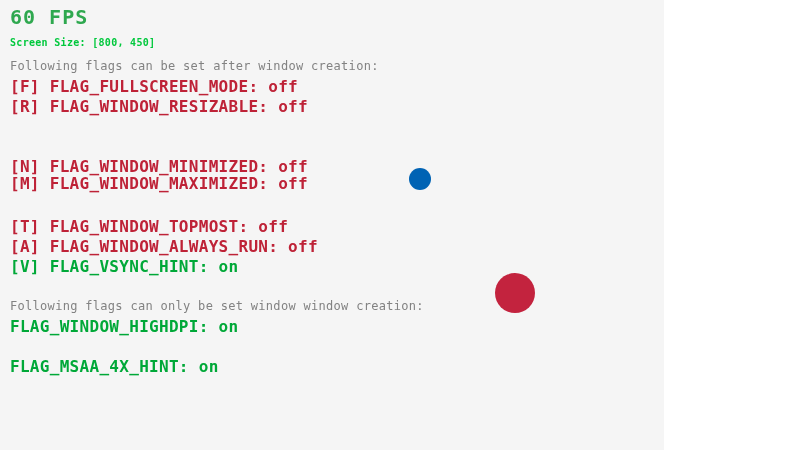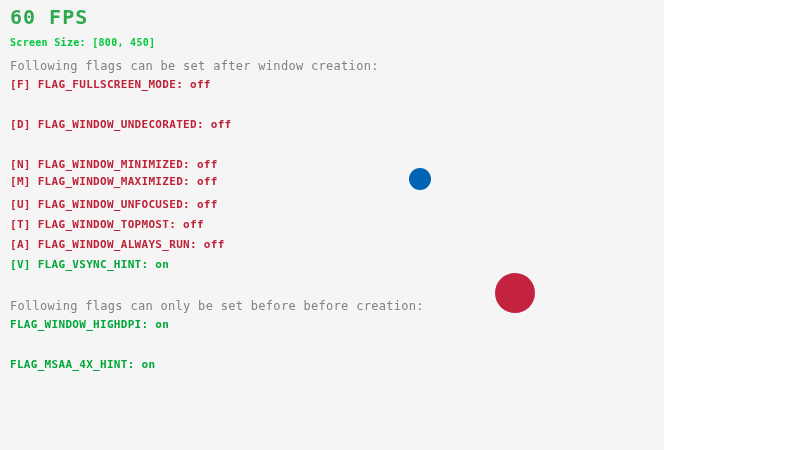--- a/index.html
+++ b/index.html
@@ -48,21 +48,21 @@
     left: 10px;
     font-size: 12px;
     color: #828282;
     letter-spacing: 0.3px;
   }
   #section-header-after { top: 60px; }
   #section-header-before { top: 300px; }
 
   .flag-line {
     left: 10px;
-    font-size: 11px;
+    font-size: 16px;
     font-weight: bold;
     letter-spacing: 0.3px;
   }
   .flag-on  { color: #00a838; text-align: right; }
   .flag-off { color: #be2237; }
 
   
   .ball {
     position: absolute;
     border-radius: 50%;
@@ -87,29 +87,28 @@
 
 <div id="app">
 
   <div class="txt" id="fps-counter">60 FPS</div>
 
   <div class="txt" id="screen-size-label">Screen Size: [800, 450]</div>
 
   <div class="txt section-header" id="section-header-after">Following flags can be set after window creation:</div>
 
   <div class="txt flag-line flag-off" style="top:79px">[F] FLAG_FULLSCREEN_MODE: off</div>
-  <div class="txt flag-line flag-off" style="top:119px">[D] FLAG_WINDOW_UNDECORATED: off</div>
+  <div class="txt flag-line flag-off" style="top:99px">[R] FLAG_WINDOW_RESIZABLE: off</div>
   <div class="txt flag-line flag-off" style="top:159px">[N] FLAG_WINDOW_MINIMIZED: off</div>
   <div class="txt flag-line flag-off" style="top:176px">[M] FLAG_WINDOW_MAXIMIZED: off</div>
-  <div class="txt flag-line flag-off" style="top:199px">[U] FLAG_WINDOW_UNFOCUSED: off</div>
   <div class="txt flag-line flag-off" style="top:219px">[T] FLAG_WINDOW_TOPMOST: off</div>
   <div class="txt flag-line flag-off" style="top:239px">[A] FLAG_WINDOW_ALWAYS_RUN: off</div>
   <div class="txt flag-line flag-on" style="top:259px">[V] FLAG_VSYNC_HINT: on</div>
 
-  <div class="txt section-header" id="section-header-before">Following flags can only be set before before creation:</div>
+  <div class="txt section-header" id="section-header-before">Following flags can only be set window window creation:</div>
 
   <div class="txt flag-line flag-on" style="top:319px">FLAG_WINDOW_HIGHDPI: on</div>
   <div class="txt flag-line flag-on" style="top:359px">FLAG_MSAA_4X_HINT: on</div>
 
   <div class="ball" id="ball-blue"></div>
   <div class="ball" id="ball-red"></div>
 
 </div>
 
 </body></html>

